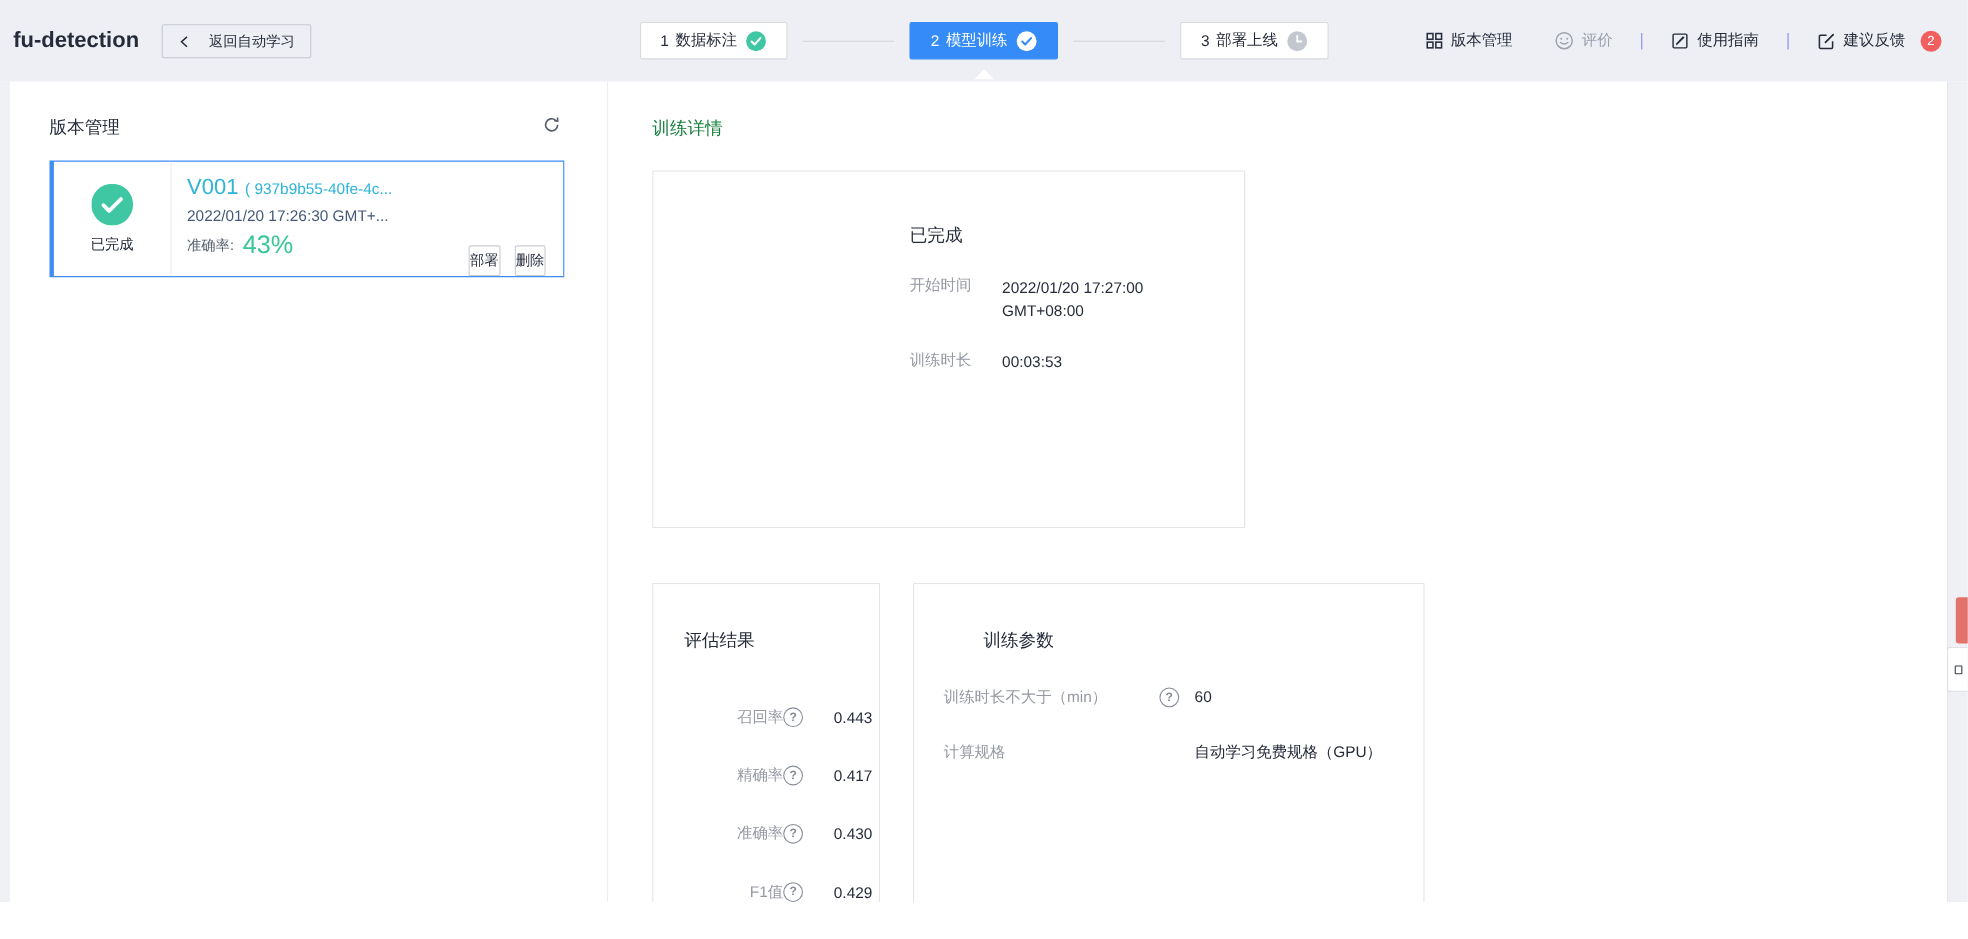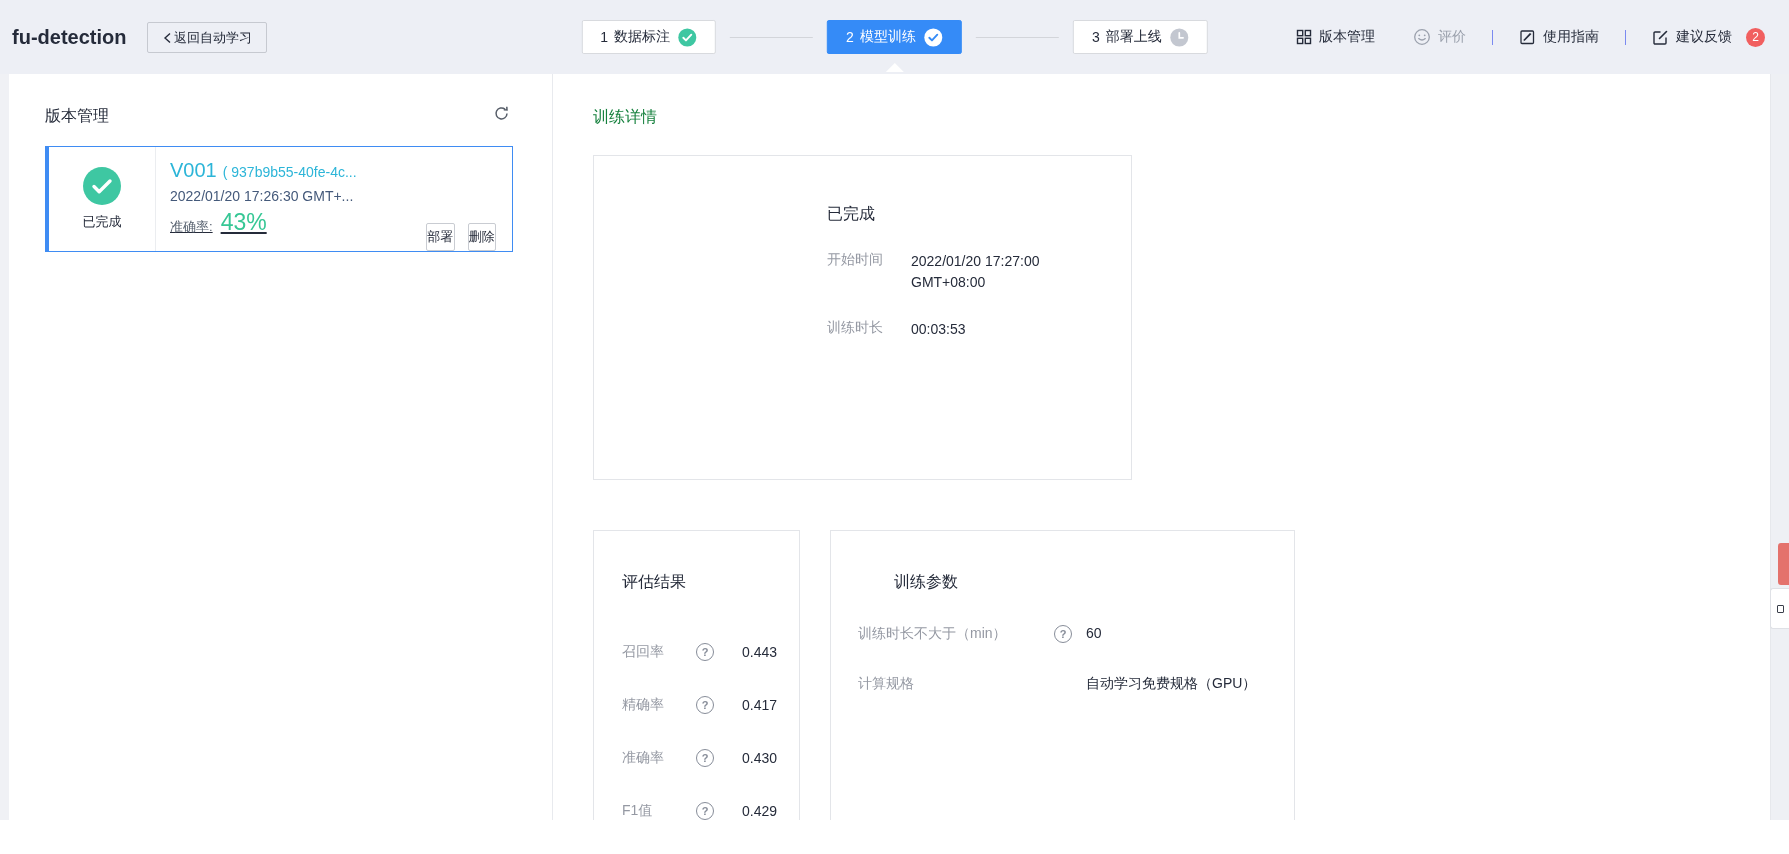--- a/index.html
+++ b/index.html
@@ -5,21 +5,21 @@
   * { margin:0; padding:0; box-sizing:border-box; }
   html,body { width:1789px; height:854px; overflow:hidden; background:#fff;
     font-family:"Liberation Sans","DejaVu Sans",sans-serif; color:#252b3a; }
   .screen { position:relative; width:1789px; height:820px; background:#fff; overflow:hidden; }
 
   
   .header { position:absolute; top:0; left:0; width:1789px; height:74px; background:#edeff5; z-index:5; }
   .app-title { position:absolute; left:12px; top:0; height:74px; display:flex; align-items:center;
     font-size:20px; font-weight:bold; color:#252b3a; }
   .back-btn { position:absolute; left:147px; top:22px; height:31px; padding:0 14px;
-    display:flex; align-items:center; gap:1px; border:1px solid #c6c9d0; border-radius:2px;
+    display:flex; align-items:center; gap:17px; border:1px solid #c6c9d0; border-radius:2px;
     font-size:13px; color:#252b3a; cursor:pointer; background:transparent; }
 
   .steps { position:absolute; left:50%; top:20px; transform:translateX(-50%);
     display:flex; align-items:center; }
   .step-box { position:relative; height:34px; display:inline-flex; align-items:center; gap:8px;
     padding:0 18px; font-size:14px; border-radius:2px; background:#fff; border:1px solid #d8dade;
     color:#252b3a; white-space:nowrap; cursor:pointer; }
   .step-box.active { background:#358bf7; border-color:#358bf7; color:#fff; }
   .step-box.active::after { content:""; position:absolute; left:50%; margin-left:-9px;
     top:calc(100% + 10px); width:0; height:0;
@@ -50,21 +50,21 @@
   .version-card { position:absolute; left:36px; top:72px; width:468px; height:106px; background:#fff;
     border:1px solid #3f8cf3; border-left:4px solid #3f8cf3; display:flex; cursor:pointer; }
   .vc-status { width:107px; border-right:1px solid #ebedf0; display:flex; flex-direction:column;
     align-items:center; justify-content:center; gap:8px; }
   .vc-status-label { font-size:13px; color:#252b3a; }
   .vc-info { flex:1; padding:12px 0 0 14px; }
   .vc-line1 { display:flex; align-items:baseline; gap:6px; }
   .vc-version { font-size:20px; color:#2cb5d8; }
   .vc-uuid { font-size:14px; color:#2cb5d8;text-align:center; }
   .vc-date { font-size:14px; color:#44597a; margin-top:6px; }
-  .vc-acc { display:flex; align-items:flex-end; gap:8px; margin-top:5px;text-decoration:underline; }
+  .vc-acc { display:flex; align-items:center; gap:8px; margin-top:5px; }
   .vc-acc-label { font-size:13px; color:#56606e; }
   .vc-acc-value { font-size:23px; color:#36c795; }
   .vc-buttons { width:86px; display:flex; flex-direction:row; justify-content:center; gap:13px;
     padding-right:16px; align-items:flex-end; }
   .vc-btn { width:69px; height:28px; background:#fff; border:1px solid #c9ccd2; border-radius:2px;
     font-size:13px; color:#252b3a; display:flex; align-items:center; justify-content:center; cursor:pointer; }
 
   
   .main { position:absolute; left:553px; top:74px; right:19px; bottom:0; background:#fff; }
   .main-title { position:absolute; left:40px; top:33px; font-size:16px; color:#15803d; }
@@ -73,21 +73,21 @@
     border:1px solid #e3e5e9; background:#fff; }
   .detail-content { position:absolute; left:233px; top:48px; }
   .detail-status { font-size:16px; color:#252b3a; margin-bottom:26px; }
   .detail-row { display:flex; font-size:14px; margin-bottom:26px; }
   .detail-label { width:70px; color:#9599a3; flex:none; }
   .detail-value { margin-left:14px; color:#252b3a; line-height:1.5; }
 
   .eval-card { position:absolute; left:40px; top:456px; width:207px; height:430px;
     border:1px solid #e3e5e9; background:#fff; }
   .card-title { position:absolute; left:28px; top:41px; font-size:16px; color:#252b3a; }
-  .eval-rows { position:absolute; left:28px; top:94px; right:10px; }
+  .eval-rows { position:absolute; left:44px; top:94px; right:10px;text-align:right; }
   .eval-row { display:flex; align-items:center; height:53px; }
   .eval-label { width:74px; font-size:14px; color:#9599a3; flex:none; }
   .eval-value { margin-left:28px; font-size:14px; color:#252b3a; }
 
   .params-card { position:absolute; left:277px; top:456px; width:465px; height:430px;
     border:1px solid #e3e5e9; background:#fff; }
   .params-card .card-title { left:27px;margin-left:36px; }
   .param-rows { position:absolute; left:27px; top:94px; right:10px; }
   .param-row { display:flex; align-items:flex-start; height:50px; }
   .param-label { width:196px; font-size:14px; color:#9599a3; flex:none; }

